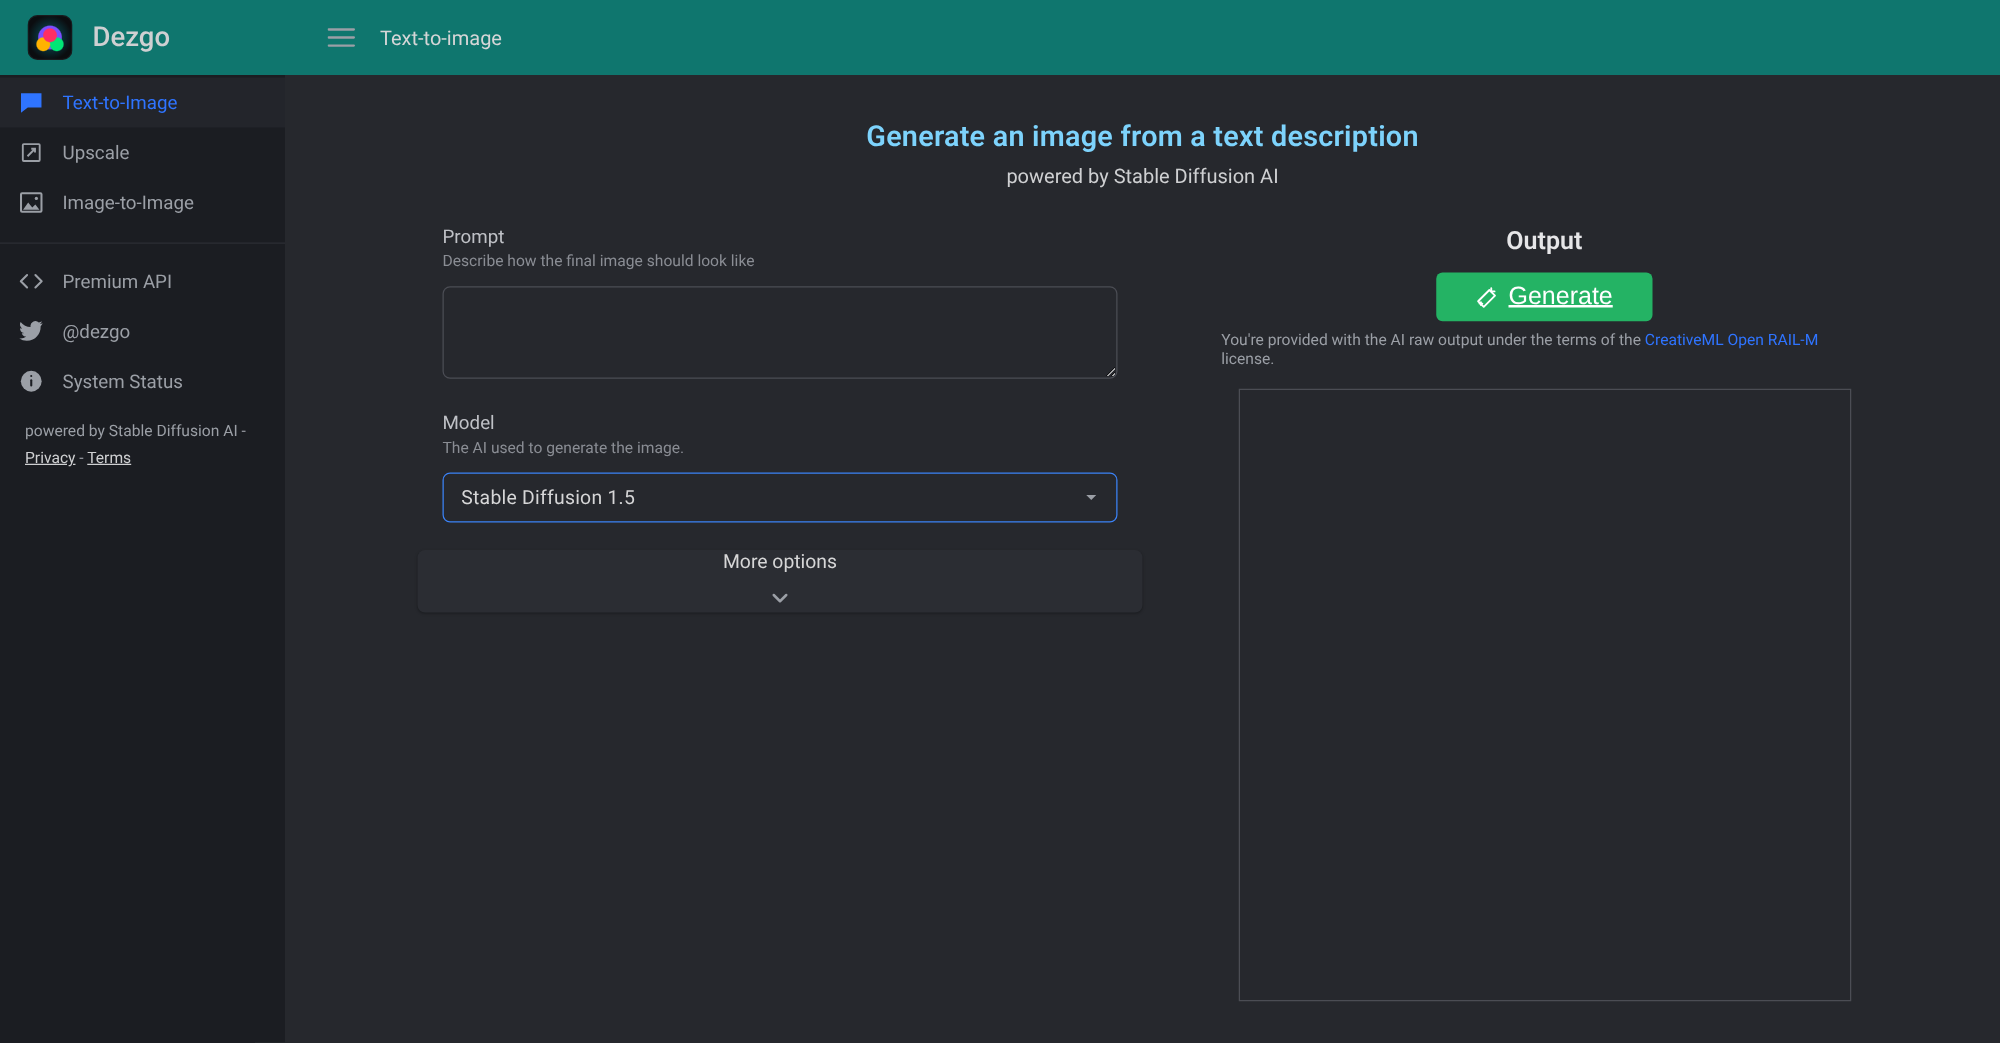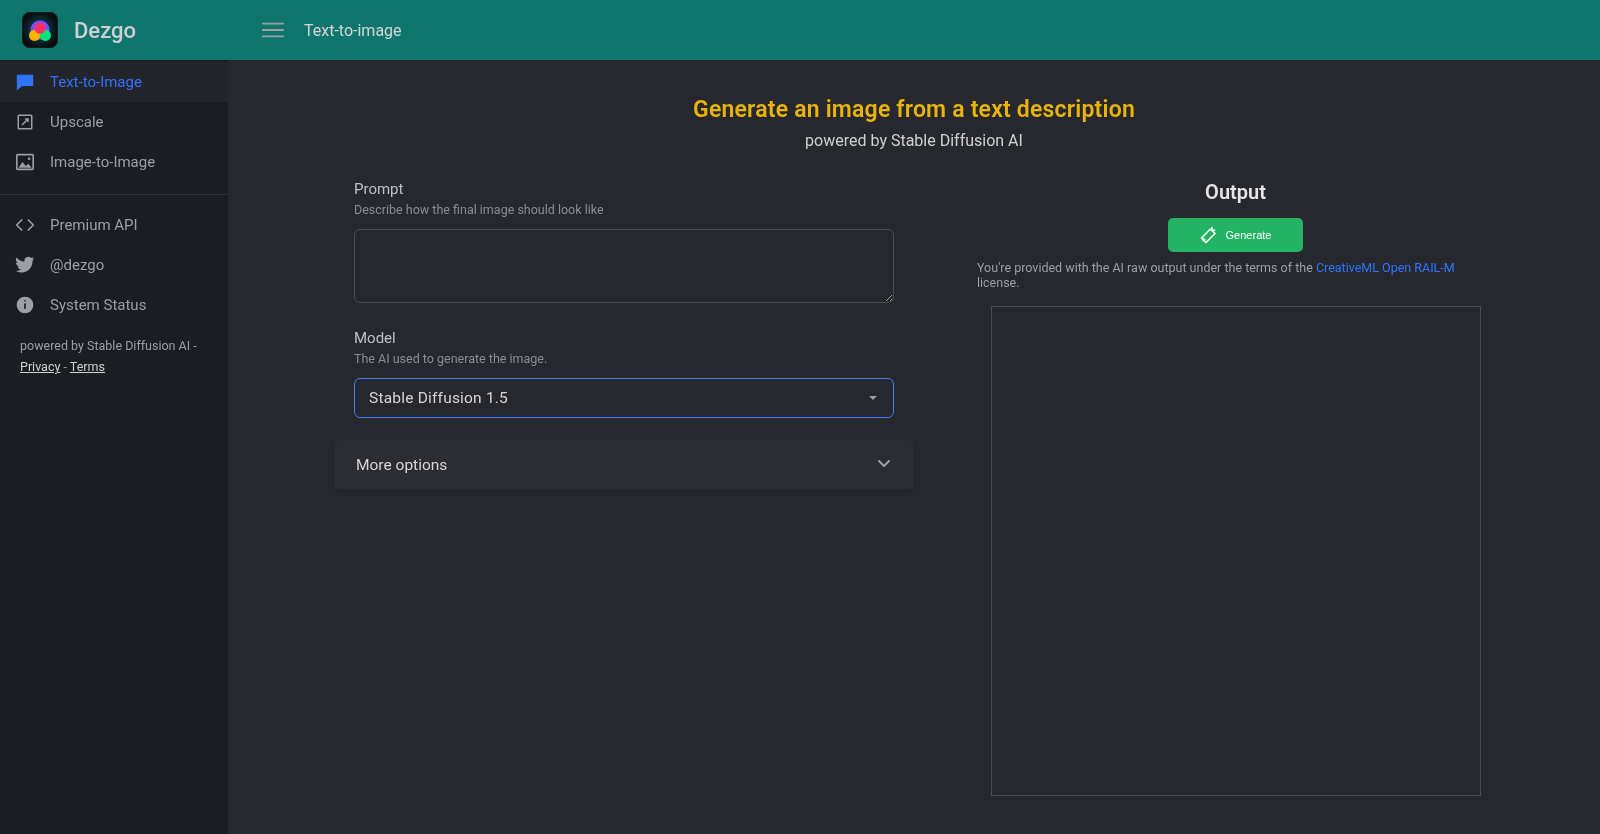--- a/index.html
+++ b/index.html
@@ -97,21 +97,21 @@
   .main {
     flex: 1;
     background: #26282d;
     overflow: auto;
     padding-top: 36px;
   }
   .hero { text-align: center; }
   .hero h1 {
     font-size: 23px;
     font-weight: 600;
-    color: #eab308;
+    color: #7dd3fc;
     letter-spacing: .2px;
   }
   .hero .sub {
     margin-top: 8px;
     font-size: 16px;
     color: #cfd0d2;
   }
 
   .columns {
     display: flex;
@@ -163,42 +163,44 @@
     border-radius: 6px;
     display: flex;
     align-items: center;
     justify-content: space-between;
     padding: 0 22px;
     margin: 20px 0 0;
     font-size: 15.5px;
     color: #d6d6d7;
     cursor: pointer;
     box-shadow: 0 1px 2px rgba(0,0,0,.25);
+    flex-direction: column;
   }
 
   .output-title {
     text-align: center;
     font-size: 20px;
     font-weight: 600;
     color: #e6e6e8;
   }
 
   .generate-btn {
     display: inline-flex;
     align-items: center;
     gap: 8px;
     background: #24b364;
     color: #ffffff;
     border: none;
     border-radius: 5px;
     padding: 8px 32px;
-    font-size: 11px;
+    font-size: 20px;
     font-weight: 500;
     cursor: pointer;
     margin: 14px auto 0;
+    text-decoration: underline;
   }
   .gen-wrap { text-align: center; }
   .magic-icon { width: 18px; height: 18px; }
 
   .license {
     font-size: 12.5px;
     color: #9b9fa6;
     margin-top: 8px;
   }
   .license a { color: #2f74ff; text-decoration: none; cursor: pointer; }

